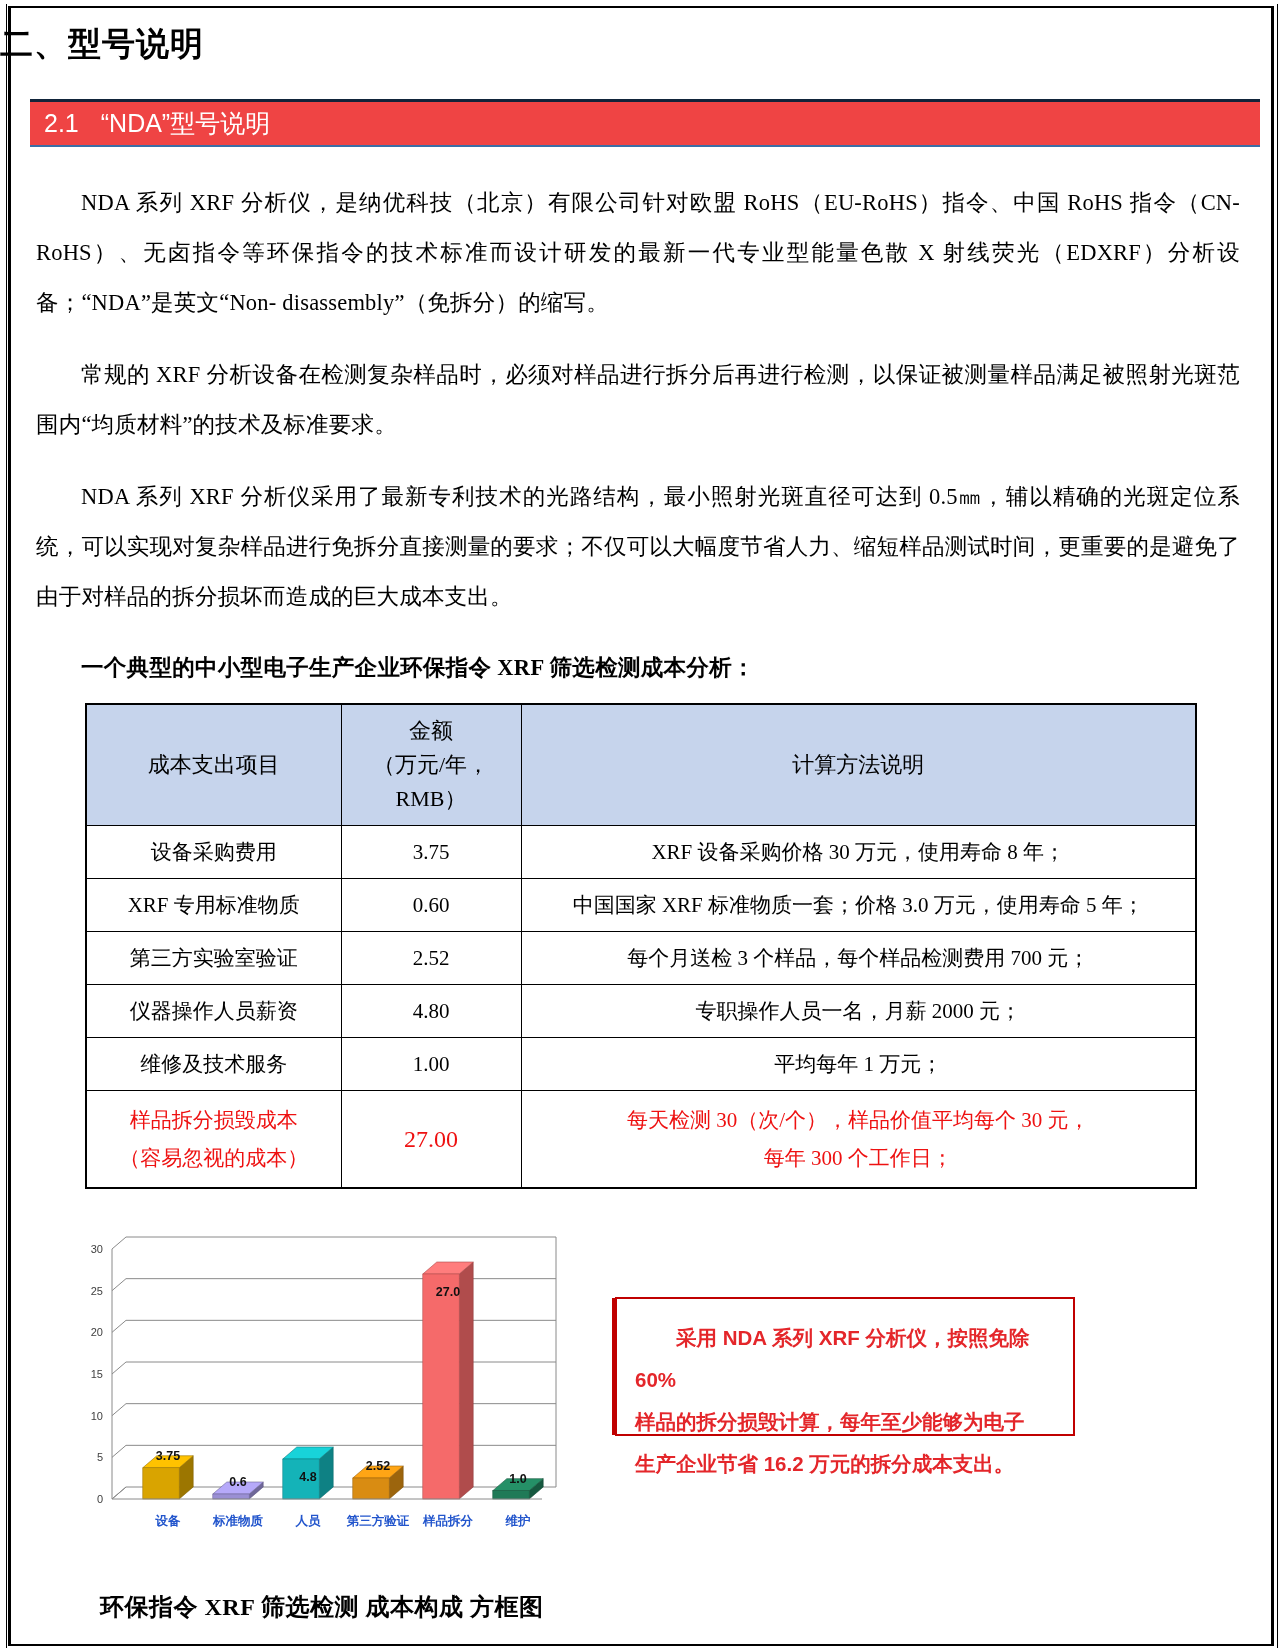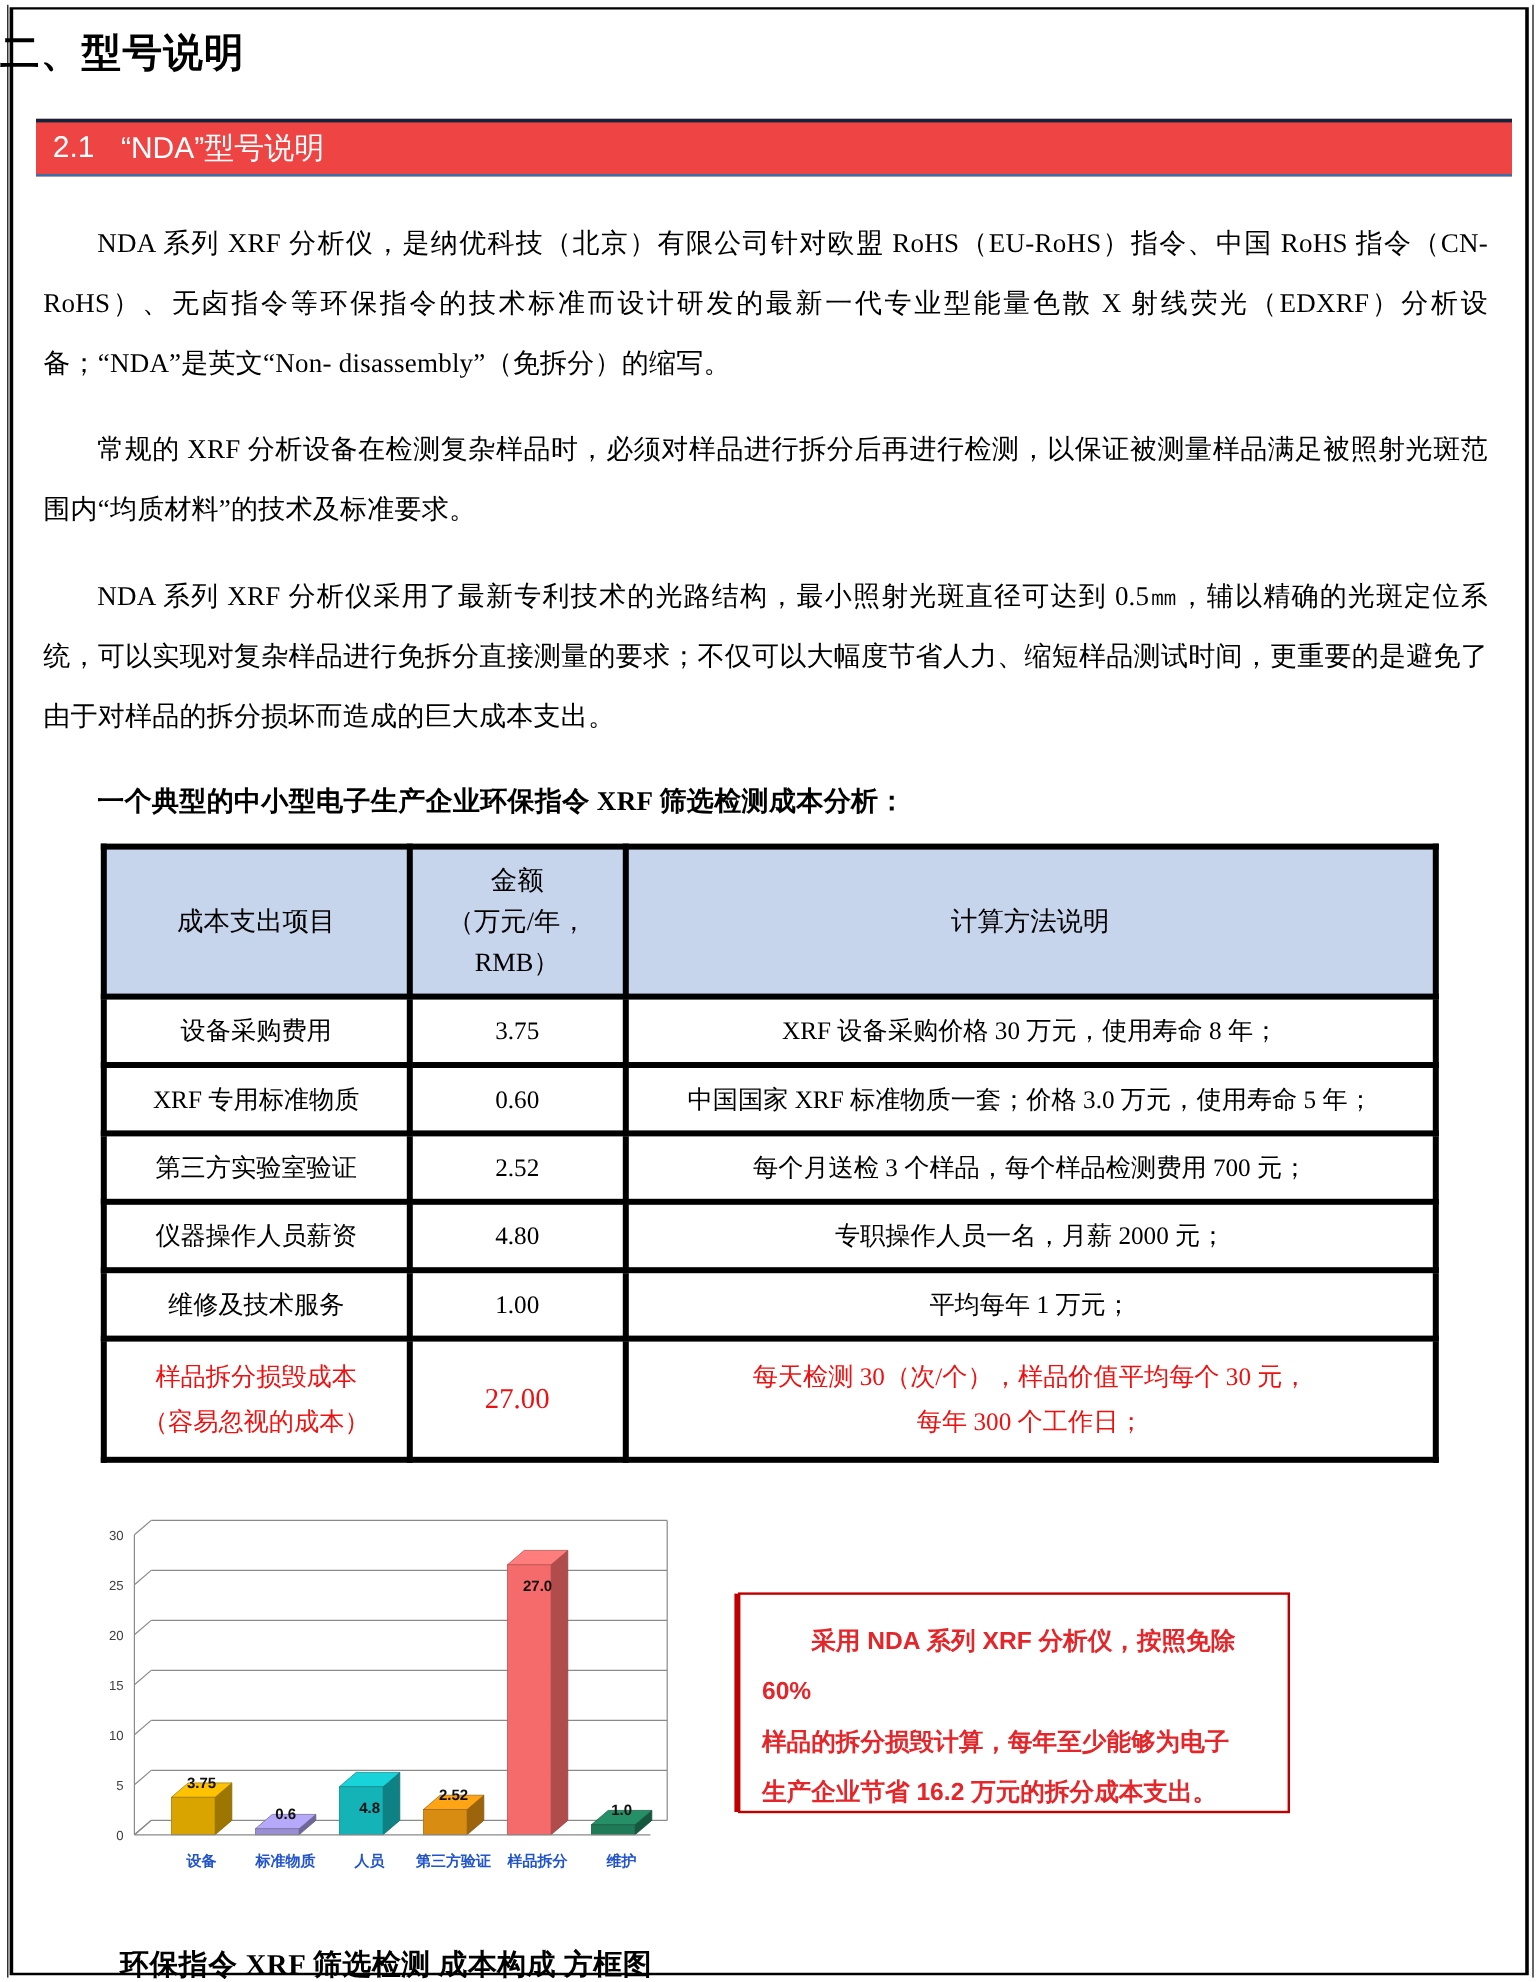--- a/index.html
+++ b/index.html
@@ -85,21 +85,21 @@
 
   
   table.cost {
     margin: 20px auto 0 auto;
     width: 1110px;
     border-collapse: collapse;
     table-layout: fixed;
     border: 2px solid #000;
   }
   table.cost td, table.cost th {
-    border: 5px solid #000000;
+    border: 1px solid #000000;
     text-align: center;
     vertical-align: middle;
     font-size: 21px;
     font-weight: normal;
     padding: 9px 4px;
     line-height: 34px;
   }
   table.cost thead th {
     background: #c6d4ec;
     height: 92px;
@@ -133,21 +133,21 @@
     font-weight: bold;
     letter-spacing: 0.5px;
   }
 
   
   .callout {
     position: absolute;
     left: 615px;
     top: 74px;
     width: 460px;
-    height: 184px;
+    height: 139px;
     border: 2px solid #c00000;
     box-shadow: -4px 0 0 -1px #c00000;
     padding: 18px 18px 12px 18px;
     color: #e4262a;
     font-family: "Liberation Sans", "DejaVu Sans", sans-serif;
     font-size: 20.5px;
     line-height: 42px;
     font-weight: bold;
   }
   .callout .l1 { text-indent: 2em; }

